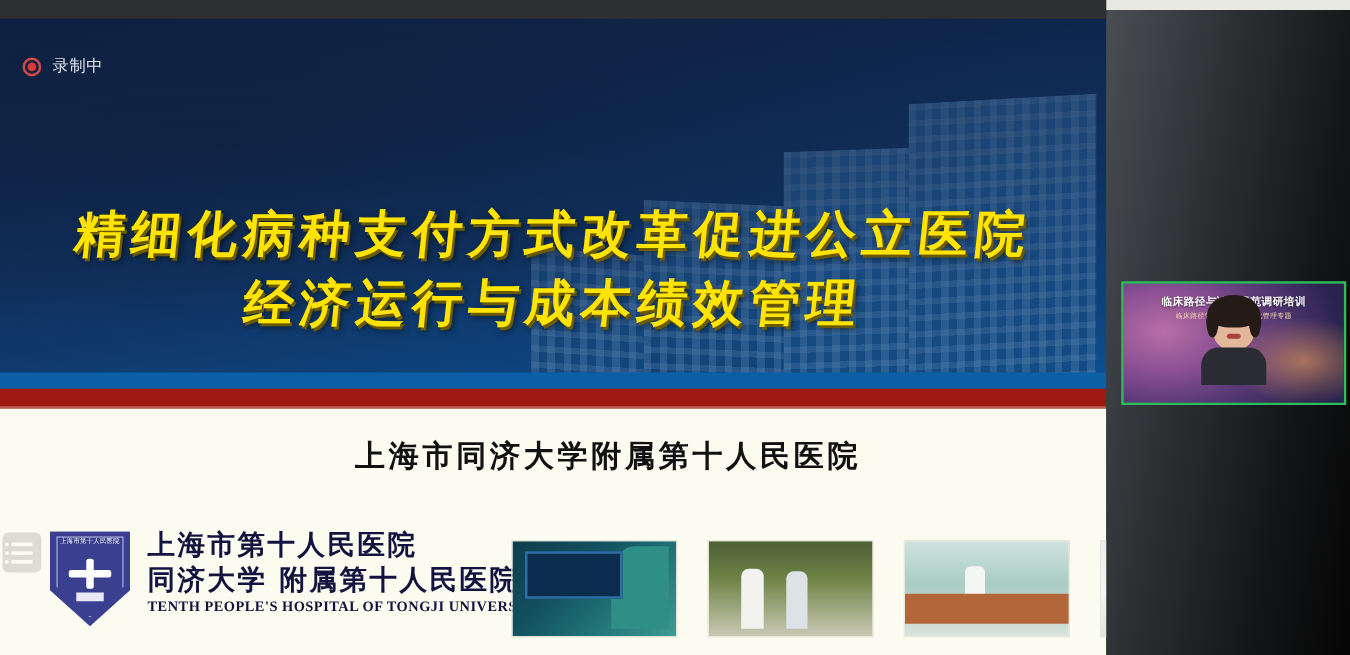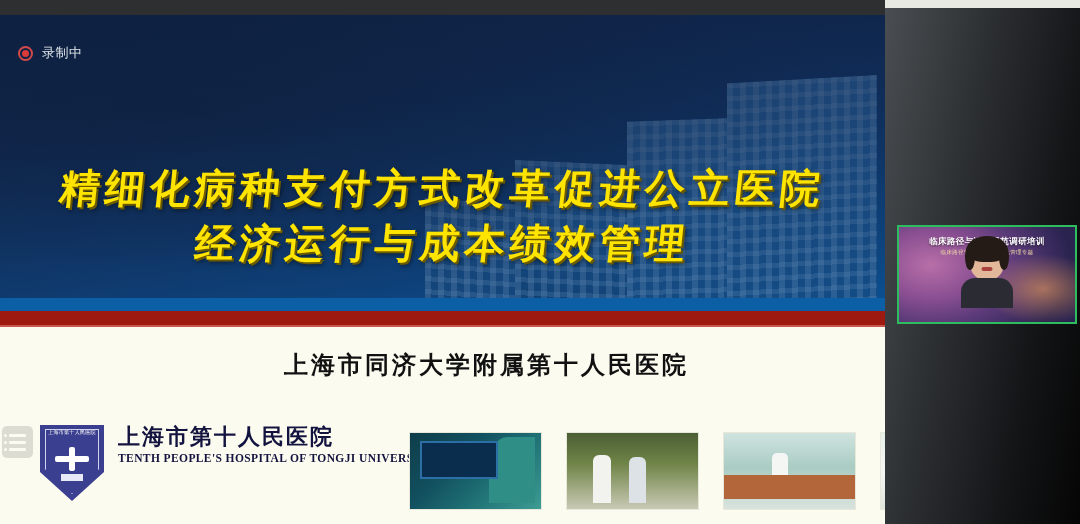--- a/index.html
+++ b/index.html
@@ -208,20 +208,21 @@
         <div class="cn">上海市第十人民医院</div>
         <div class="cross">
             <b class="h"></b>
             <b class="v"></b>
           </div>
         <div class="bar"></div>
       </div>
 
       <div class="logo-txt">
         <div class="lt-cn1">上海市第十人民医院</div>
+        <div class="lt-cn2">同济大学 附属第十人民医院</div>
         <div class="lt-en">TENTH PEOPLE'S HOSPITAL OF TONGJI UNIVERSITY</div>
       </div>
 
       <div class="photos">
         <div class="ph p1"></div>
         <div class="ph p2"></div>
         <div class="ph p3"></div>
         <div class="ph p4 clip"></div>
       </div>
 

